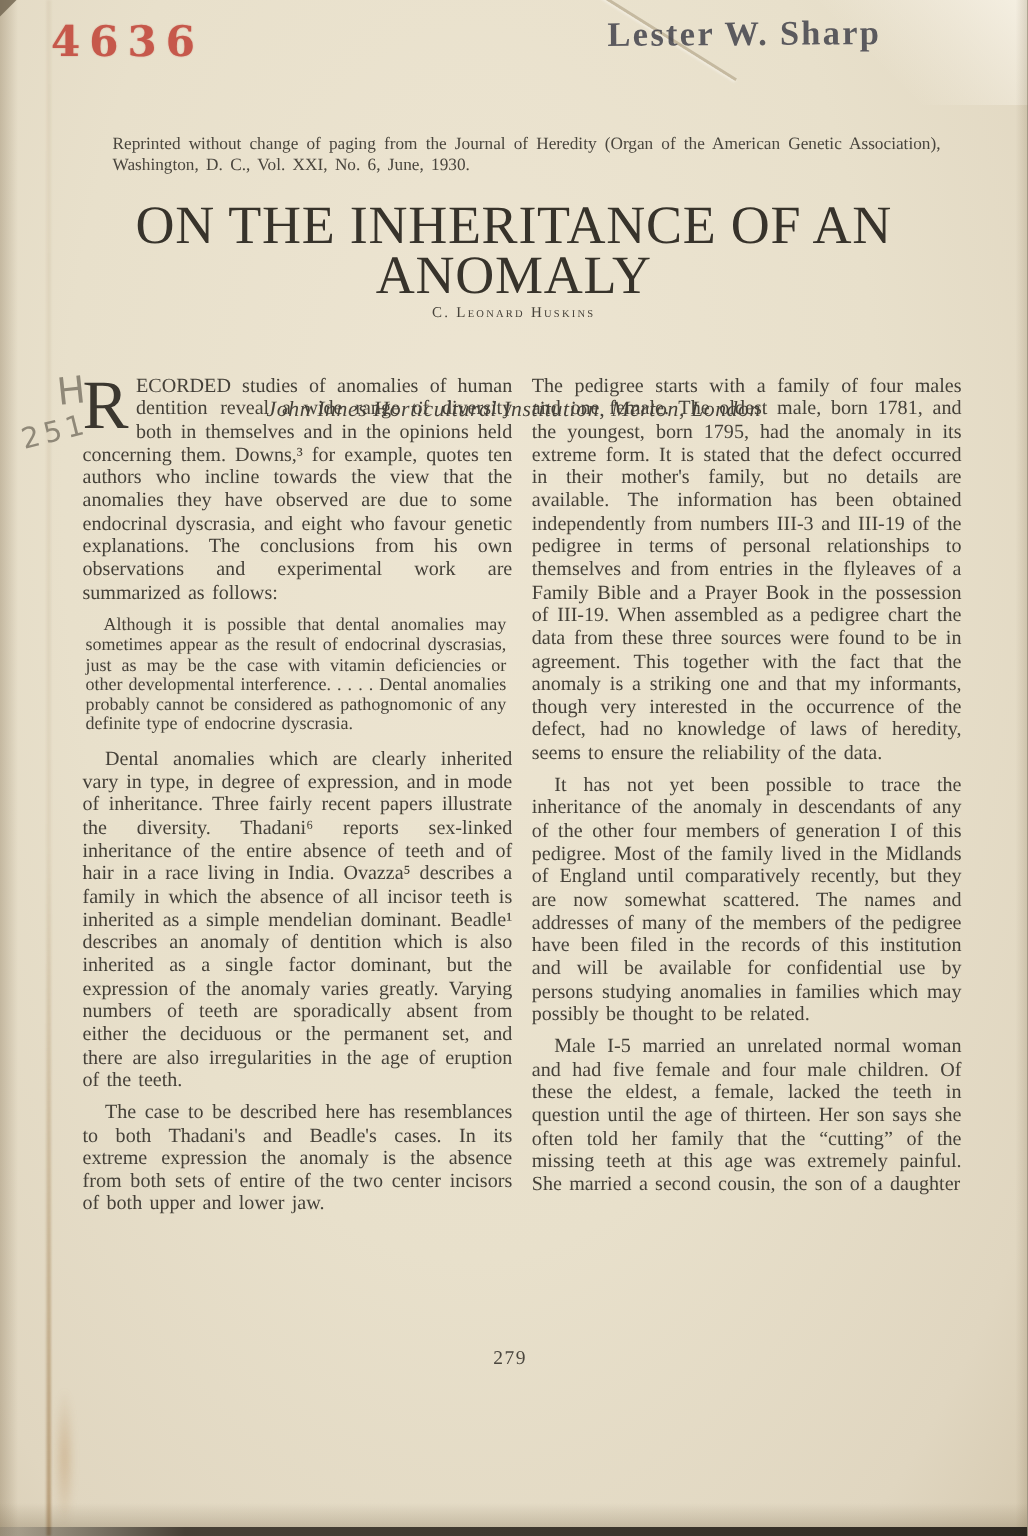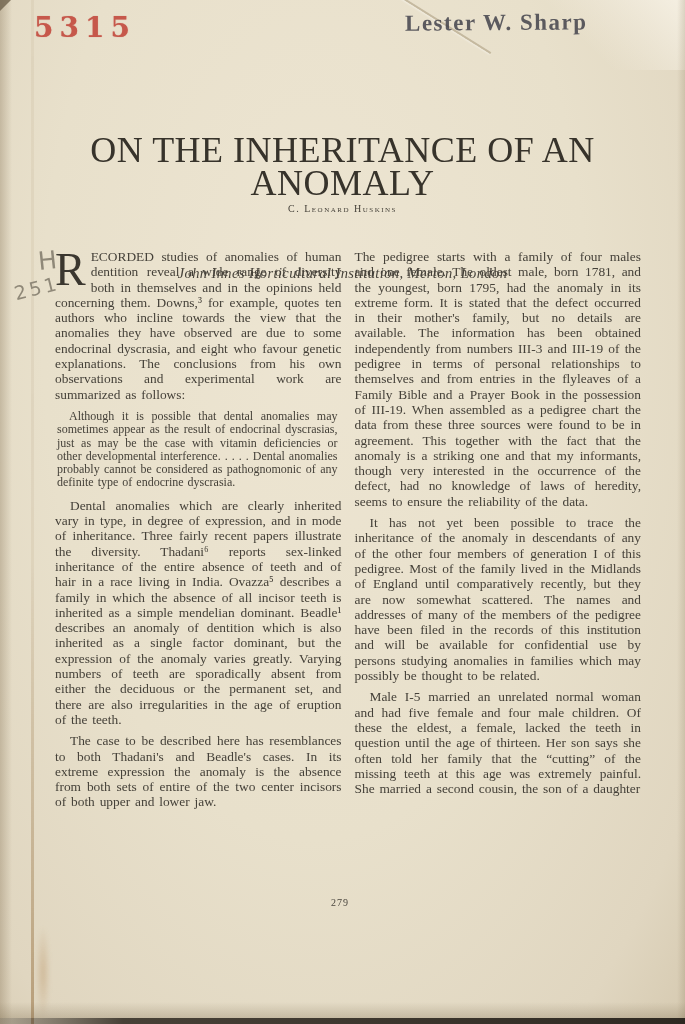--- a/index.html
+++ b/index.html
@@ -63,44 +63,45 @@
     display:flex;gap:13px;}
   .col{flex:1;font-size:13.4px;line-height:15.3px;text-align:justify;
     word-spacing:1.5px;color:#454139;}
   .col p{margin:0;}
   .col p.sp{margin-top:6px;}
   .col p.indent{text-indent:15px;}
   .dropcap{float:left;font-size:46px;line-height:37px;padding:2px 5px 0 0;color:#3b372f;}
   .quote{font-size:12px;line-height:13.3px;margin:8px 4px 8px 2px !important;
     text-indent:12px;word-spacing:1px;}
   .pagenum{position:absolute;left:55px;top:897px;width:570px;text-align:center;
-    font-size:10px;color:#4a463e;letter-spacing:1px;}
+    font-size:13px;color:#4a463e;letter-spacing:1px;}
 </style>
 </head>
 <body>
 
 <div class="scan">
 
   <div class="corner-tr-light"></div>
   <div class="crease-tr"></div>
   <div class="crease-left"></div>
   <div class="stain-bl"></div>
   <div class="edge-left"></div>
   <div class="edge-right"></div>
   <div class="shadow-bottom"></div>
   <div class="edge-bottom"></div>
   <div class="corner-tl"></div>
 
-  <div class="stamp-red">5315</div>
+  <div class="stamp-red">4636</div>
   <div class="owner-stamp">Lester W. Sharp</div>
   <div class="pencil">
     <span class="h">H</span>
     <span class="num">251</span>
   </div>
 
+  <div class="reprint">Reprinted without change of paging from the Journal of Heredity (Organ of the American Genetic Association), Washington, D. C., Vol. XXI, No. 6, June, 1930.</div>
 
   <h1 class="title">
     <span>ON THE INHERITANCE OF AN ANOMALY</span><br>
   </h1>
 
   <div class="author">C. Leonard Huskins</div>
   <div class="affiliation">John Innes Horticultural Institution, Merton, London</div>
 
   <div class="columns">
     <div class="col">

